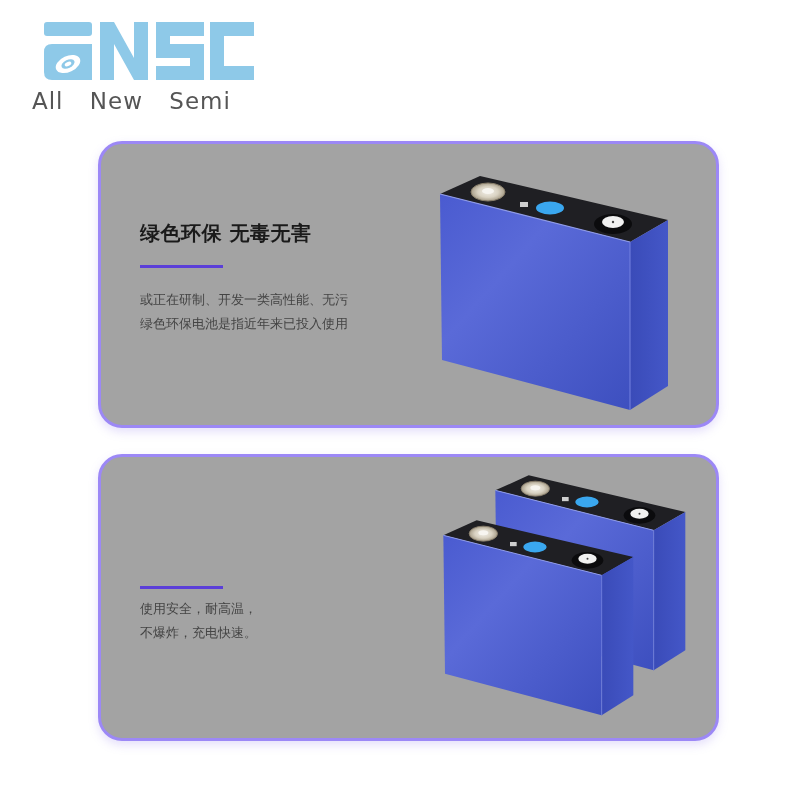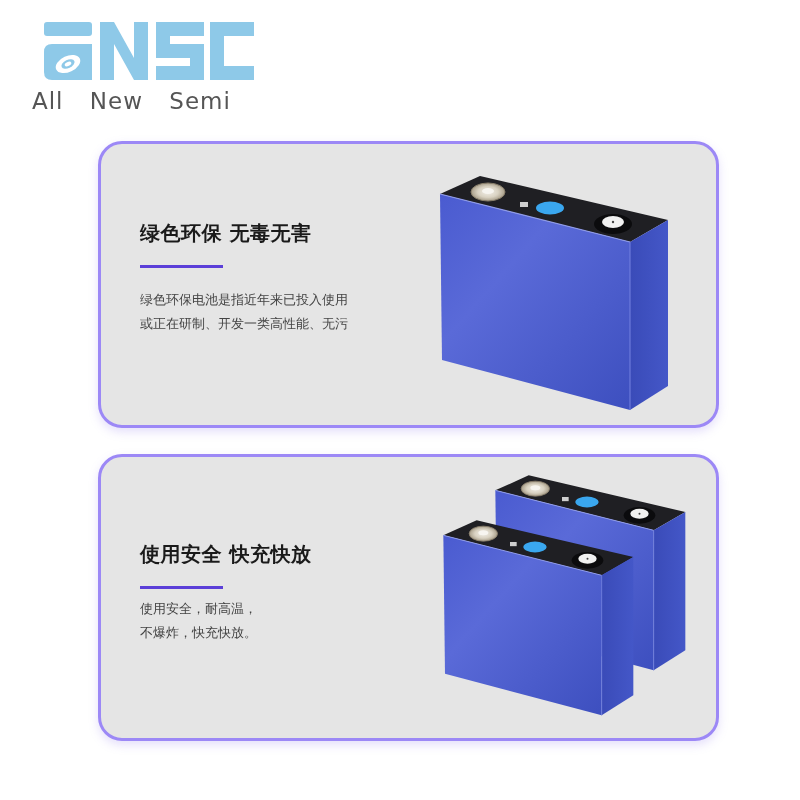--- a/index.html
+++ b/index.html
@@ -9,21 +9,21 @@
     .logo { position: absolute; left: 44px; top: 22px; width: 230px; height: 100px; }
     .logo-mark { position: absolute; left: 0; top: 0; width: 210px; height: 60px; }
     .logo-sub {
       position: absolute; left: -12px; top: 66px; width: 240px;
       font-family: "DejaVu Sans", sans-serif; font-size: 23px; color: #555;
       letter-spacing: 1px; word-spacing: 18px; white-space: nowrap;
     }
 
     .card {
       position: absolute; left: 98px; width: 621px; height: 287px;
-      border: 3px solid #9c88f6; border-radius: 24px; background: #e5e5e5;
+      border: 3px solid #9c88f6; border-radius: 24px; background: #a3a3a3;
       box-shadow: 0 4px 10px rgba(150, 130, 240, 0.25);
     }
     .card-1 { top: 141px; }
     .card-2 { top: 454px; }
 
     .card-title {
       position: absolute; left: 39px;
       font-family: "DejaVu Sans", sans-serif; font-weight: bold;
       font-size: 20px; color: #1a1a1a; letter-spacing: 0.5px; white-space: nowrap;
     }
@@ -66,31 +66,30 @@
 
     <path d="M166 0 H210 V14 H180 V44 H210 V58 H166 Z" fill="#8ec9e8"></path>
   </svg>
   <div class="logo-sub">All New Semi</div>
 </div>
 
 <div class="card card-1">
   <div class="card-title">绿色环保 无毒无害</div>
   <div class="card-rule"></div>
   <div class="card-desc">
+    <div>或正在研制、开发一类高性能、无污</div>
     <div>绿色环保电池是指近年来已投入使用</div>
-    <div>或正在研制、开发一类高性能、无污</div>
   </div>
 </div>
 
 <div class="card card-2">
-  <div class="card-title">使用安全 快充快放</div>
   <div class="card-rule"></div>
   <div class="card-desc">
     <div>使用安全，耐高温，</div>
-    <div>不爆炸，快充快放。</div>
+    <div>不爆炸，充电快速。</div>
   </div>
 </div>
 
 <svg width="0" height="0" style="position:absolute">
   <defs>
     <linearGradient id="frontGrad" x1="0" y1="0" x2="1" y2="1">
       <stop offset="0" stop-color="#4a5bd0"></stop>
       <stop offset="0.35" stop-color="#5a6ad8"></stop>
       <stop offset="1" stop-color="#3d4fbf"></stop>
     </linearGradient>

